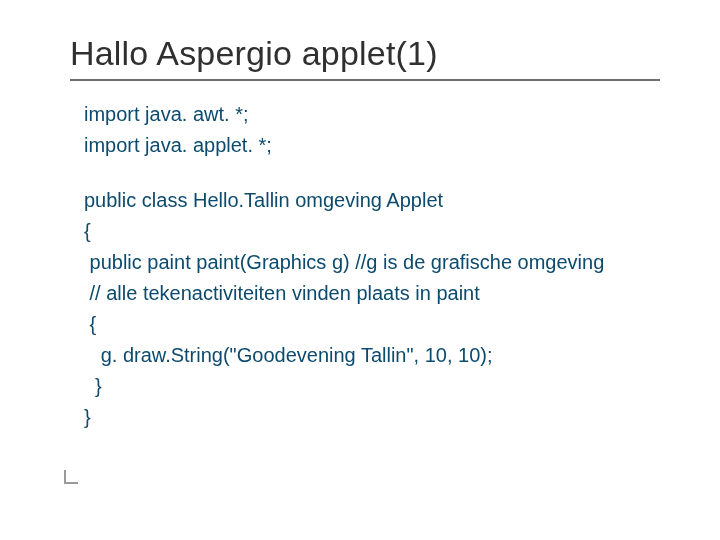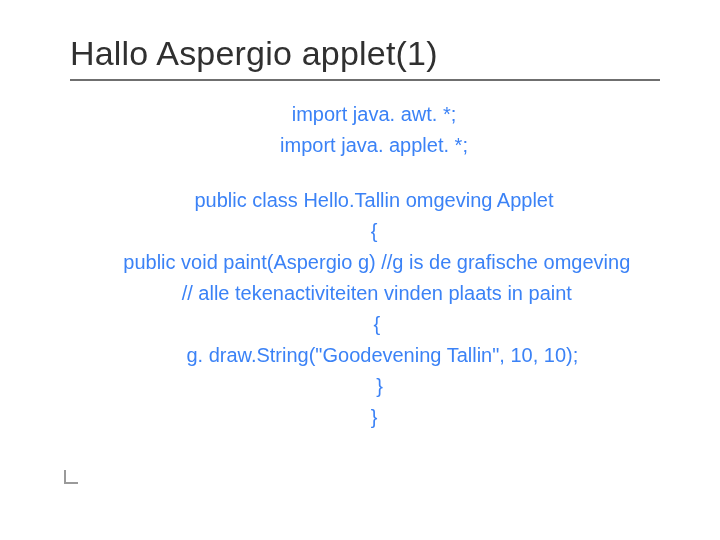--- a/index.html
+++ b/index.html
@@ -28,24 +28,23 @@
   }
   .rule {
     height: 2px;
     background: #6f6f6f;
     width: 590px;
     margin: 4px 0 18px 0;
   }
   .code {
     font-size: 20px;
     line-height: 1.55;
-    color: #3b82f6;
+    color: #0c4a6e;
     white-space: pre;
     padding-left: 14px;
-    text-align: center;
   }
   .gap {
     height: 24px;
   }
   .corner {
     position: absolute;
     left: 64px;
     bottom: 56px;
     width: 14px;
     height: 14px;
@@ -72,21 +71,21 @@
 
   <div class="rule"></div>
 
   <div class="code"><span>import java. awt. *;</span>
 <span>import java. applet. *;</span></div>
 
   <div class="gap"></div>
 
   <div class="code"><span>public class Hello.Tallin omgeving Applet</span>
 <span>{</span>
-<span> public void paint(Aspergio g) //g is de grafische omgeving</span>
+<span> public paint paint(Graphics g) //g is de grafische omgeving</span>
 <span> // alle tekenactiviteiten vinden plaats in paint</span>
 <span> {</span>
 <span>   g. draw.String("Goodevening Tallin", 10, 10);</span>
 <span>  }</span>
 <span>}</span></div>
 
   <div class="corner"></div>
 </div>
 
 </body></html>

